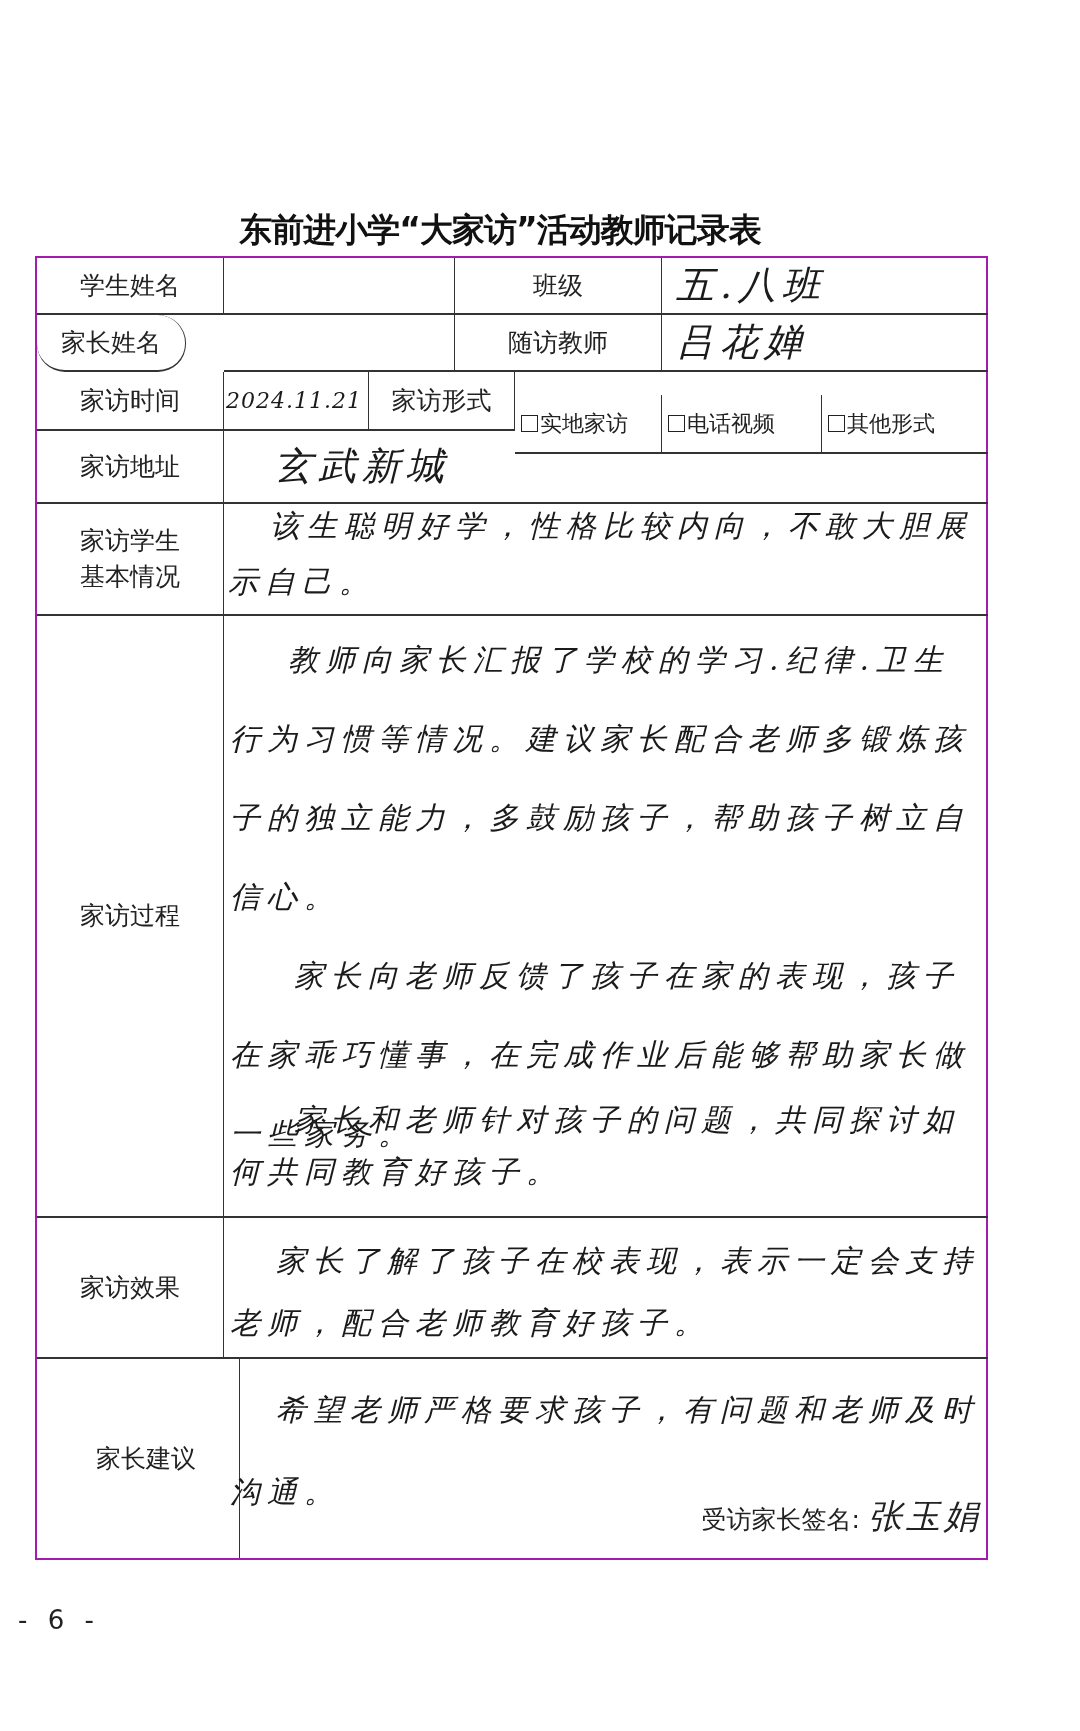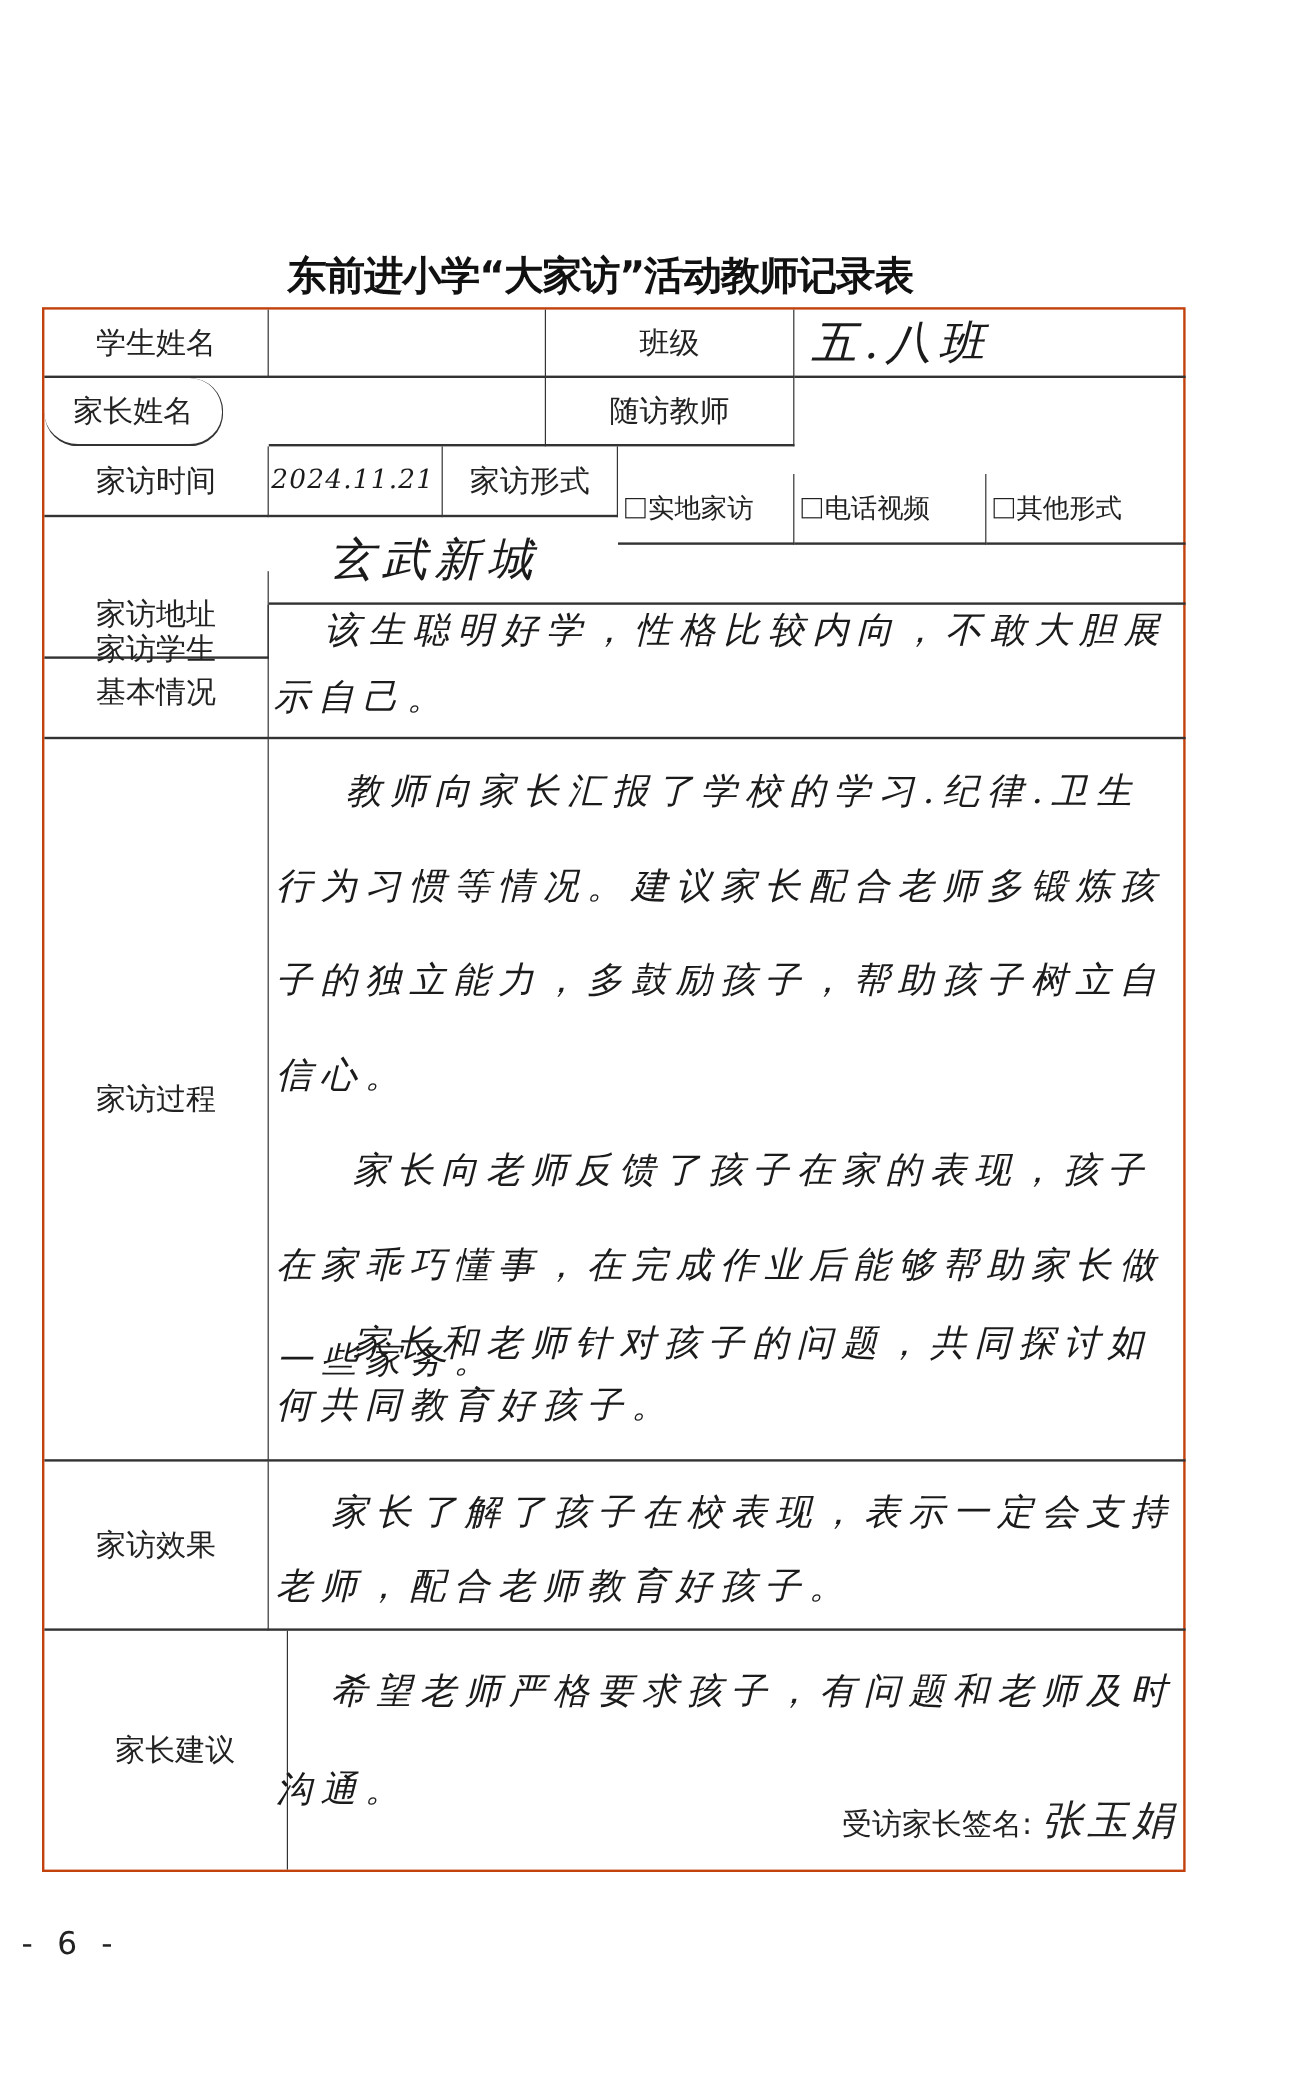--- a/index.html
+++ b/index.html
@@ -6,21 +6,21 @@
   body {
     width:1080px; height:1731px; background:#ffffff; position:relative; overflow:hidden;
     font-family:"DejaVu Sans", "Liberation Sans", sans-serif; color:#1a1a1a;
   }
   .title {
     position:absolute; left:0; width:1000px; top:208px; text-align:center;
     font-size:33px; font-weight:bold; letter-spacing:-1px; color:#111;
   }
   .form {
     position:absolute; left:35px; top:256px; width:953px; height:1304px;
-    border:2px solid #c2410c; box-sizing:border-box;
+    border:2px solid #a21caf; box-sizing:border-box;
   }
   .cell {
     position:absolute; box-sizing:border-box; border-right:1.5px solid #333; border-bottom:2px solid #333;
     display:flex; align-items:center;
   }
   .lbl { justify-content:center; text-align:center; font-size:25px; color:#222; line-height:36px; }
   .hw {
     font-family:"DejaVu Serif", "Liberation Serif", serif; font-style:italic;
     font-size:38px; color:#1b1b1b; letter-spacing:6px; padding-left:14px;
   }
@@ -42,38 +42,39 @@
 <div class="form">
 
   <div class="cell lbl" style="left:0;top:0;width:187px;height:57px;">学生姓名</div>
   <div class="cell hw" style="left:187px;top:0;width:231px;height:57px;"></div>
   <div class="cell lbl" style="left:418px;top:0;width:207px;height:57px;">班级</div>
   <div class="cell hw" style="left:625px;top:0;width:326px;height:57px;border-right:none;">五.八班</div>
 
   <div class="cell lbl" style="left:0;top:57px;width:149px;height:57px;border-radius:28px;">家长姓名</div>
   <div class="cell hw" style="left:187px;top:57px;width:231px;height:57px;"></div>
   <div class="cell lbl" style="left:418px;top:57px;width:207px;height:57px;">随访教师</div>
+  <div class="cell hw" style="left:625px;top:57px;width:326px;height:57px;border-right:none;">吕花婵</div>
 
   <div class="cell lbl" style="left:0;top:114px;width:187px;height:59px;">家访时间</div>
   <div class="cell hw" style="left:187px;top:114px;width:145px;height:59px;font-size:22px;letter-spacing:1px;padding-left:2px;">2024.11.21</div>
   <div class="cell lbl" style="left:332px;top:114px;width:146px;height:59px;">家访形式</div>
   <div class="cell opt" style="left:478px;top:114px;width:147px;height:59px;">
     <span class="box"></span>
     <span>实地家访</span>
   </div>
   <div class="cell opt" style="left:625px;top:114px;width:160px;height:59px;">
     <span class="box"></span>
     <span>电话视频</span>
   </div>
   <div class="cell opt" style="left:785px;top:114px;width:166px;height:59px;border-right:none;">
     <span class="box"></span>
     <span>其他形式</span>
   </div>
 
-  <div class="cell lbl" style="left:0;top:173px;width:187px;height:73px;margin-top:45px;">家访地址</div>
+  <div class="cell lbl" style="left:0;top:173px;width:187px;height:73px;">家访地址</div>
   <div class="cell hw" style="left:187px;top:173px;width:764px;height:73px;border-right:none;padding-left:50px;">玄武新城</div>
 
   <div class="cell lbl" style="left:0;top:246px;width:187px;height:112px;flex-direction:column;">
     <span>家访学生</span>
     <span>基本情况</span>
   </div>
   <div class="cell" style="left:187px;top:246px;width:764px;height:112px;border-right:none;">
     <div class="para" style="left:4px;top:-6px;width:750px;line-height:56px;text-indent:42px;">该生聪明好学，性格比较内向，不敢大胆展示自己。</div>
   </div>
 

